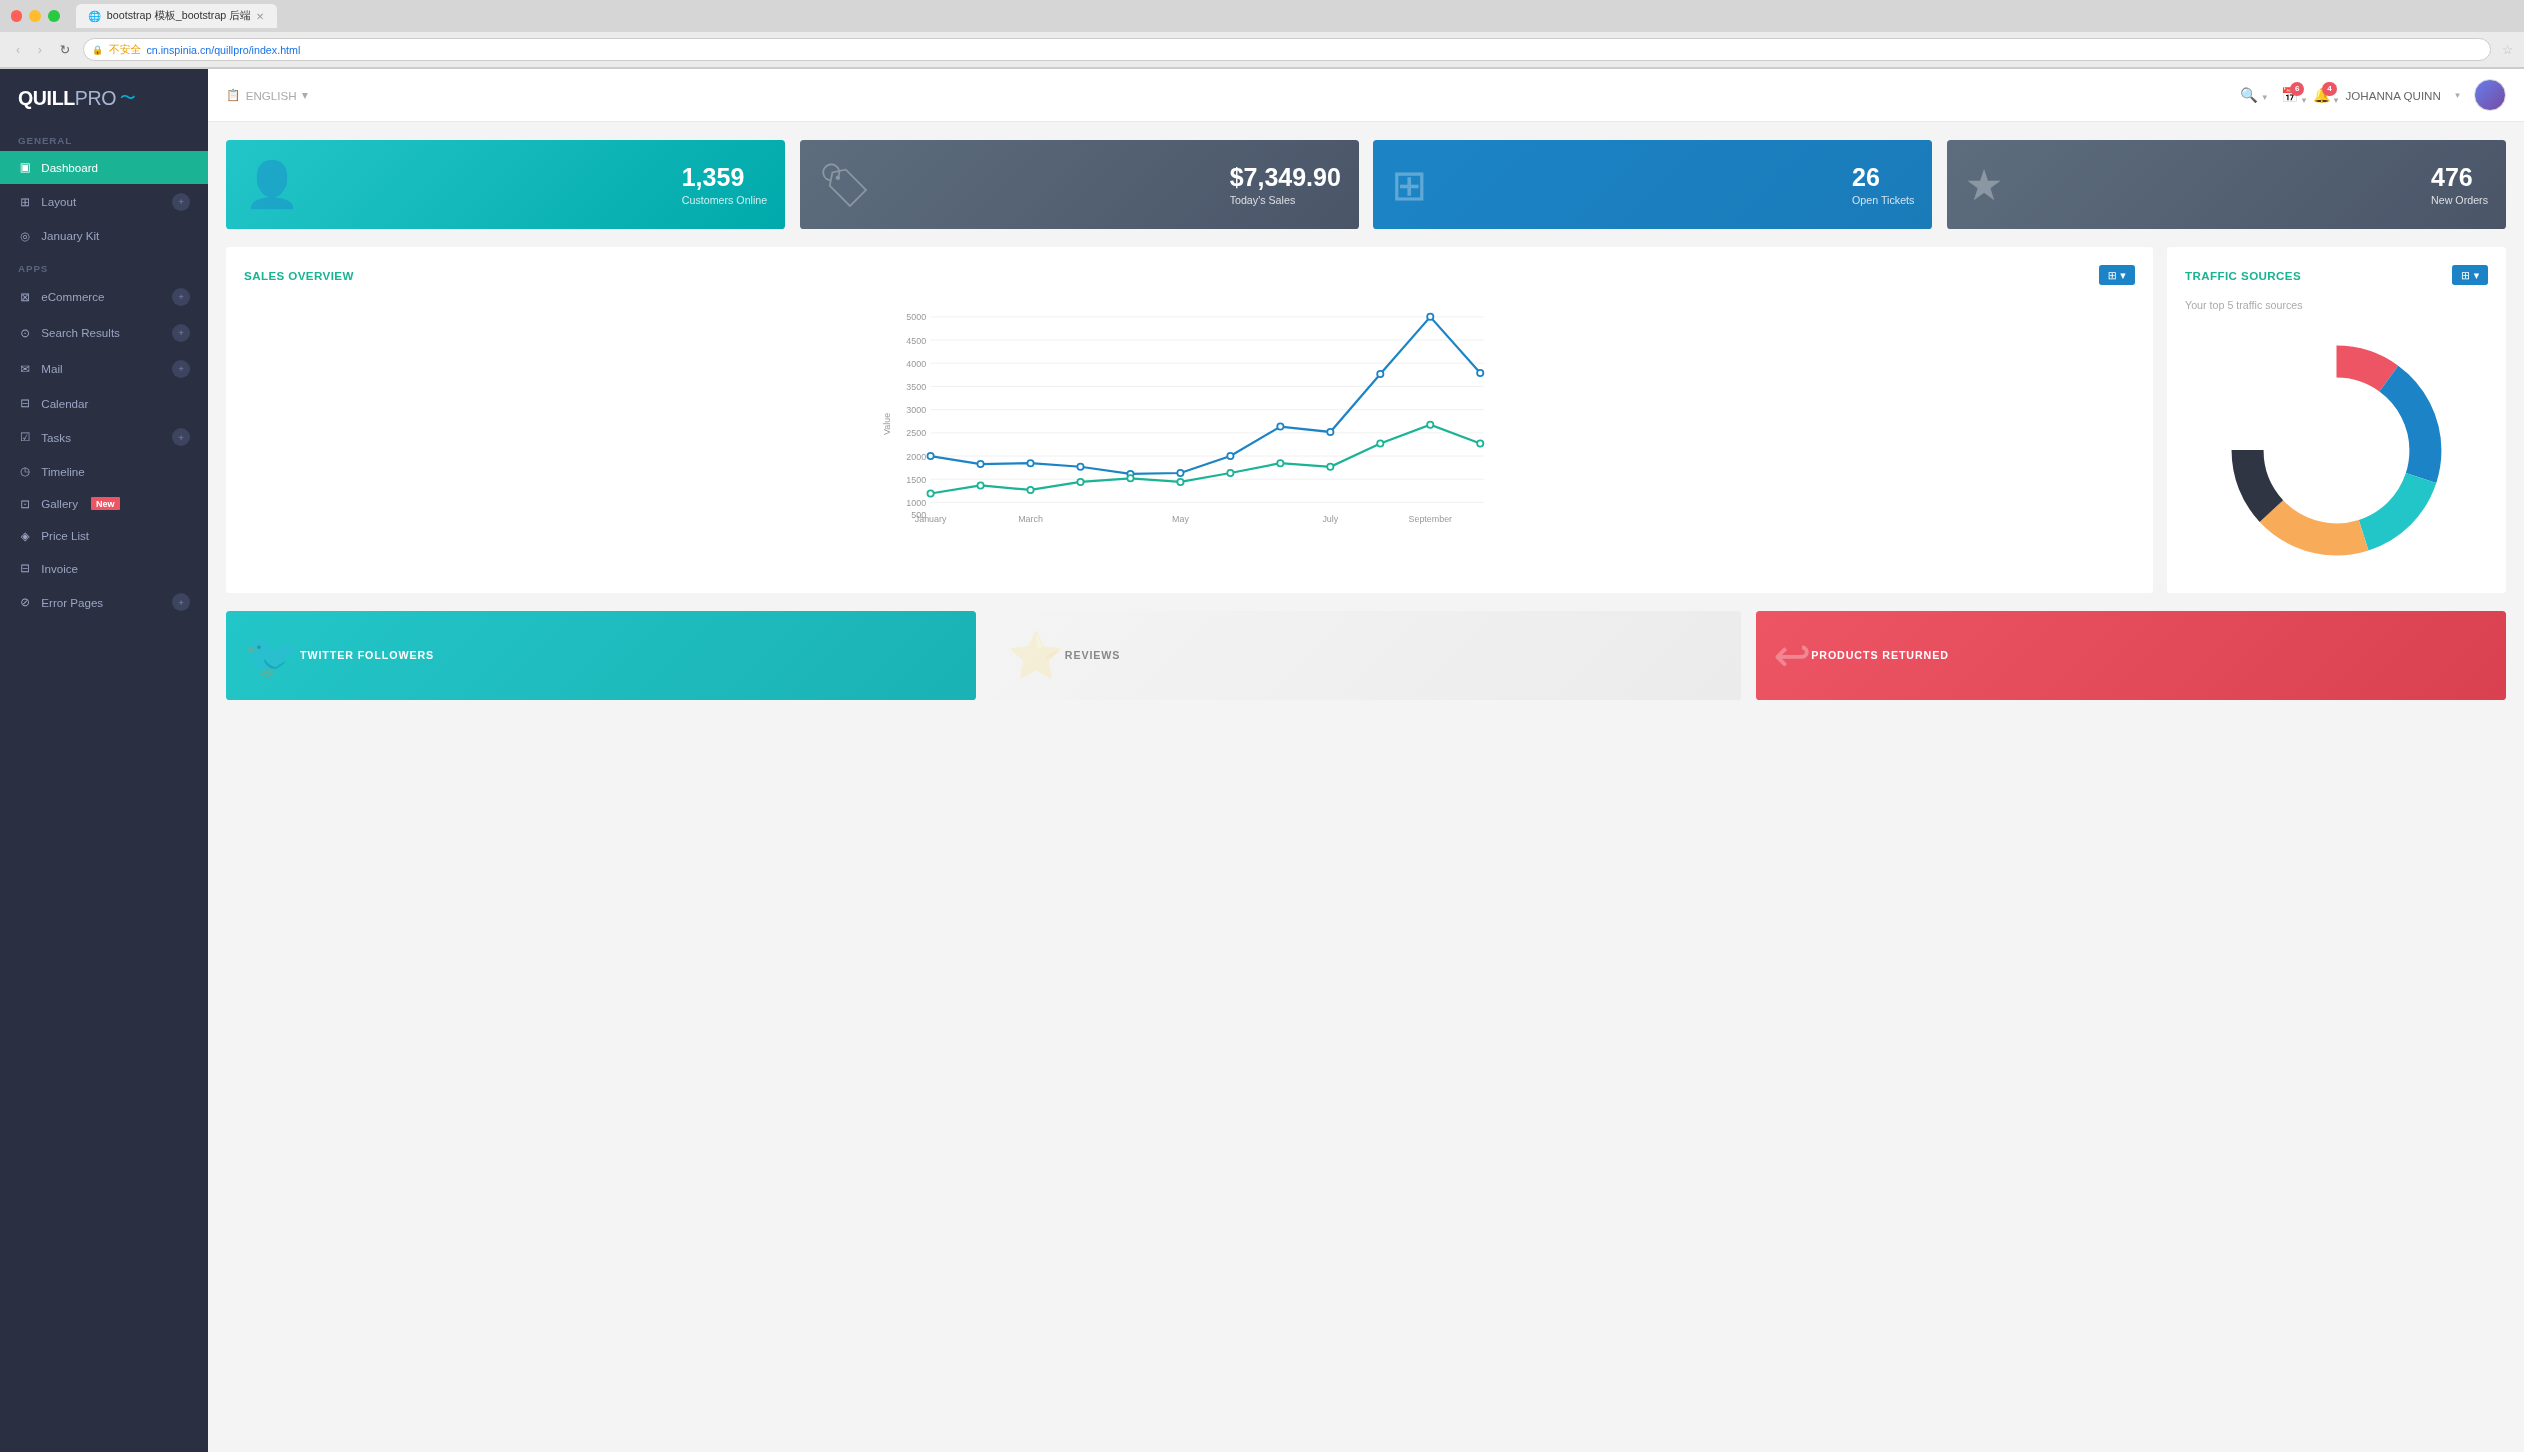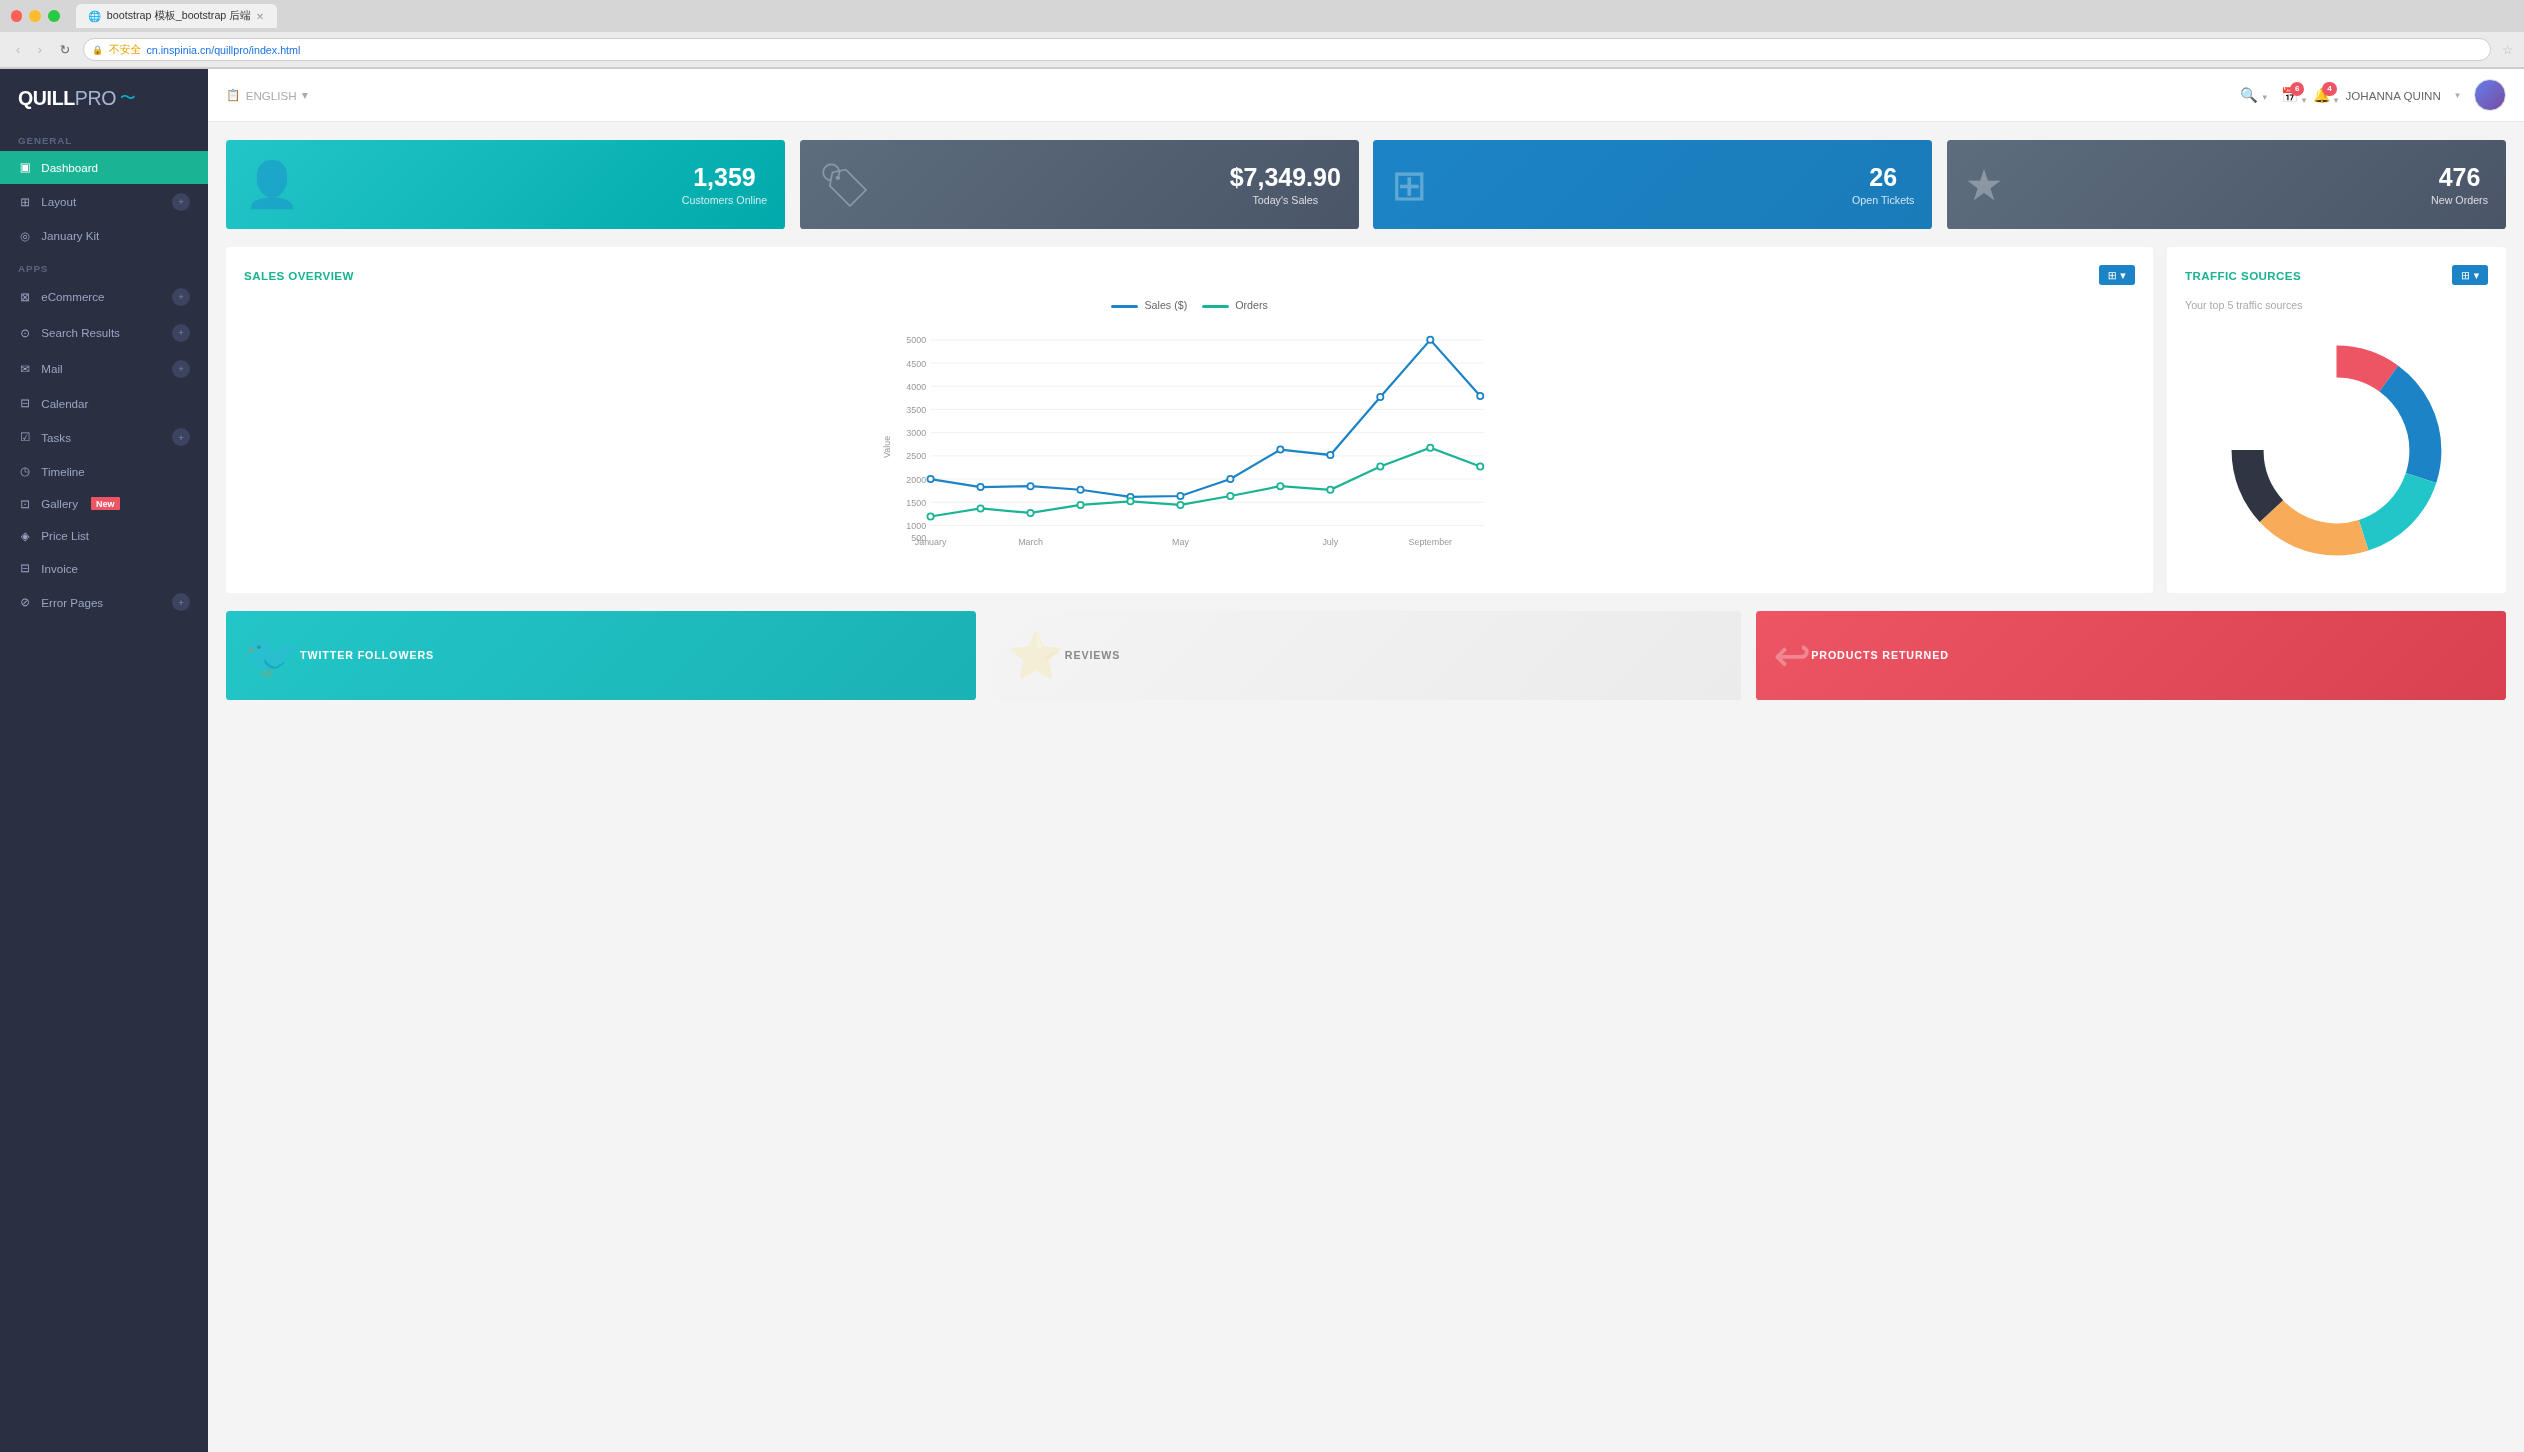--- a/index.html
+++ b/index.html
@@ -229,21 +229,21 @@
       display: flex;
       align-items: center;
       justify-content: space-between;
       min-height: 80px;
     }
     .stat-card.teal { background: linear-gradient(135deg, #23c6c8, #00a9ab); }
     .stat-card.dark1 { background: linear-gradient(135deg, #5d6d7e, #4a5568); }
     .stat-card.blue { background: linear-gradient(135deg, #1c84c6, #1a7bb9); }
     .stat-card.dark2 { background: linear-gradient(135deg, #5d6d7e, #4a5568); }
     .stat-icon { font-size: 36px; color: rgba(255,255,255,0.4); }
-    .stat-info { text-align: center; }
+    .stat-info { text-align: left; }
     .stat-value { font-size: 25px; font-weight: 700; color: white; }
     .stat-label { font-size: 10.7px; color: rgba(255,255,255,0.8); margin-top: 1.8px; }
 
     
     .charts-row {
       display: grid;
       grid-template-columns: 1fr 339px;
       gap: 14.3px;
       margin-bottom: 18px;
     }
@@ -540,30 +540,20 @@
 
       <div class="charts-row">
 
         <div class="chart-card">
           <div class="chart-header">
             <span class="chart-title">SALES OVERVIEW</span>
             <button class="chart-menu-btn">
               <span>⊞</span>
               <span>▾</span>
             </button>
-          </div>
-          <div class="chart-legend">
-            <span>
-              <span class="legend-dot" style="background:#1c84c6; display:inline-block; width:27px; height:3.6px; border-radius:1.8px; vertical-align:middle; margin-right:3.6px;"></span>
-              <span>Sales ($)</span>
-            </span>
-            <span>
-              <span class="legend-dot" style="background:#1ab394; display:inline-block; width:27px; height:3.6px; border-radius:1.8px; vertical-align:middle; margin-right:3.6px;"></span>
-              <span>Orders</span>
-            </span>
           </div>
           <svg class="sales-chart-svg" viewBox="0 0 700 260" xmlns="http://www.w3.org/2000/svg">
 
             <line x1="60" y1="20" x2="680" y2="20" stroke="#eee" stroke-width="1"></line>
             <line x1="60" y1="46" x2="680" y2="46" stroke="#eee" stroke-width="1"></line>
             <line x1="60" y1="72" x2="680" y2="72" stroke="#eee" stroke-width="1"></line>
             <line x1="60" y1="98" x2="680" y2="98" stroke="#eee" stroke-width="1"></line>
             <line x1="60" y1="124" x2="680" y2="124" stroke="#eee" stroke-width="1"></line>
             <line x1="60" y1="150" x2="680" y2="150" stroke="#eee" stroke-width="1"></line>
             <line x1="60" y1="176" x2="680" y2="176" stroke="#eee" stroke-width="1"></line>

